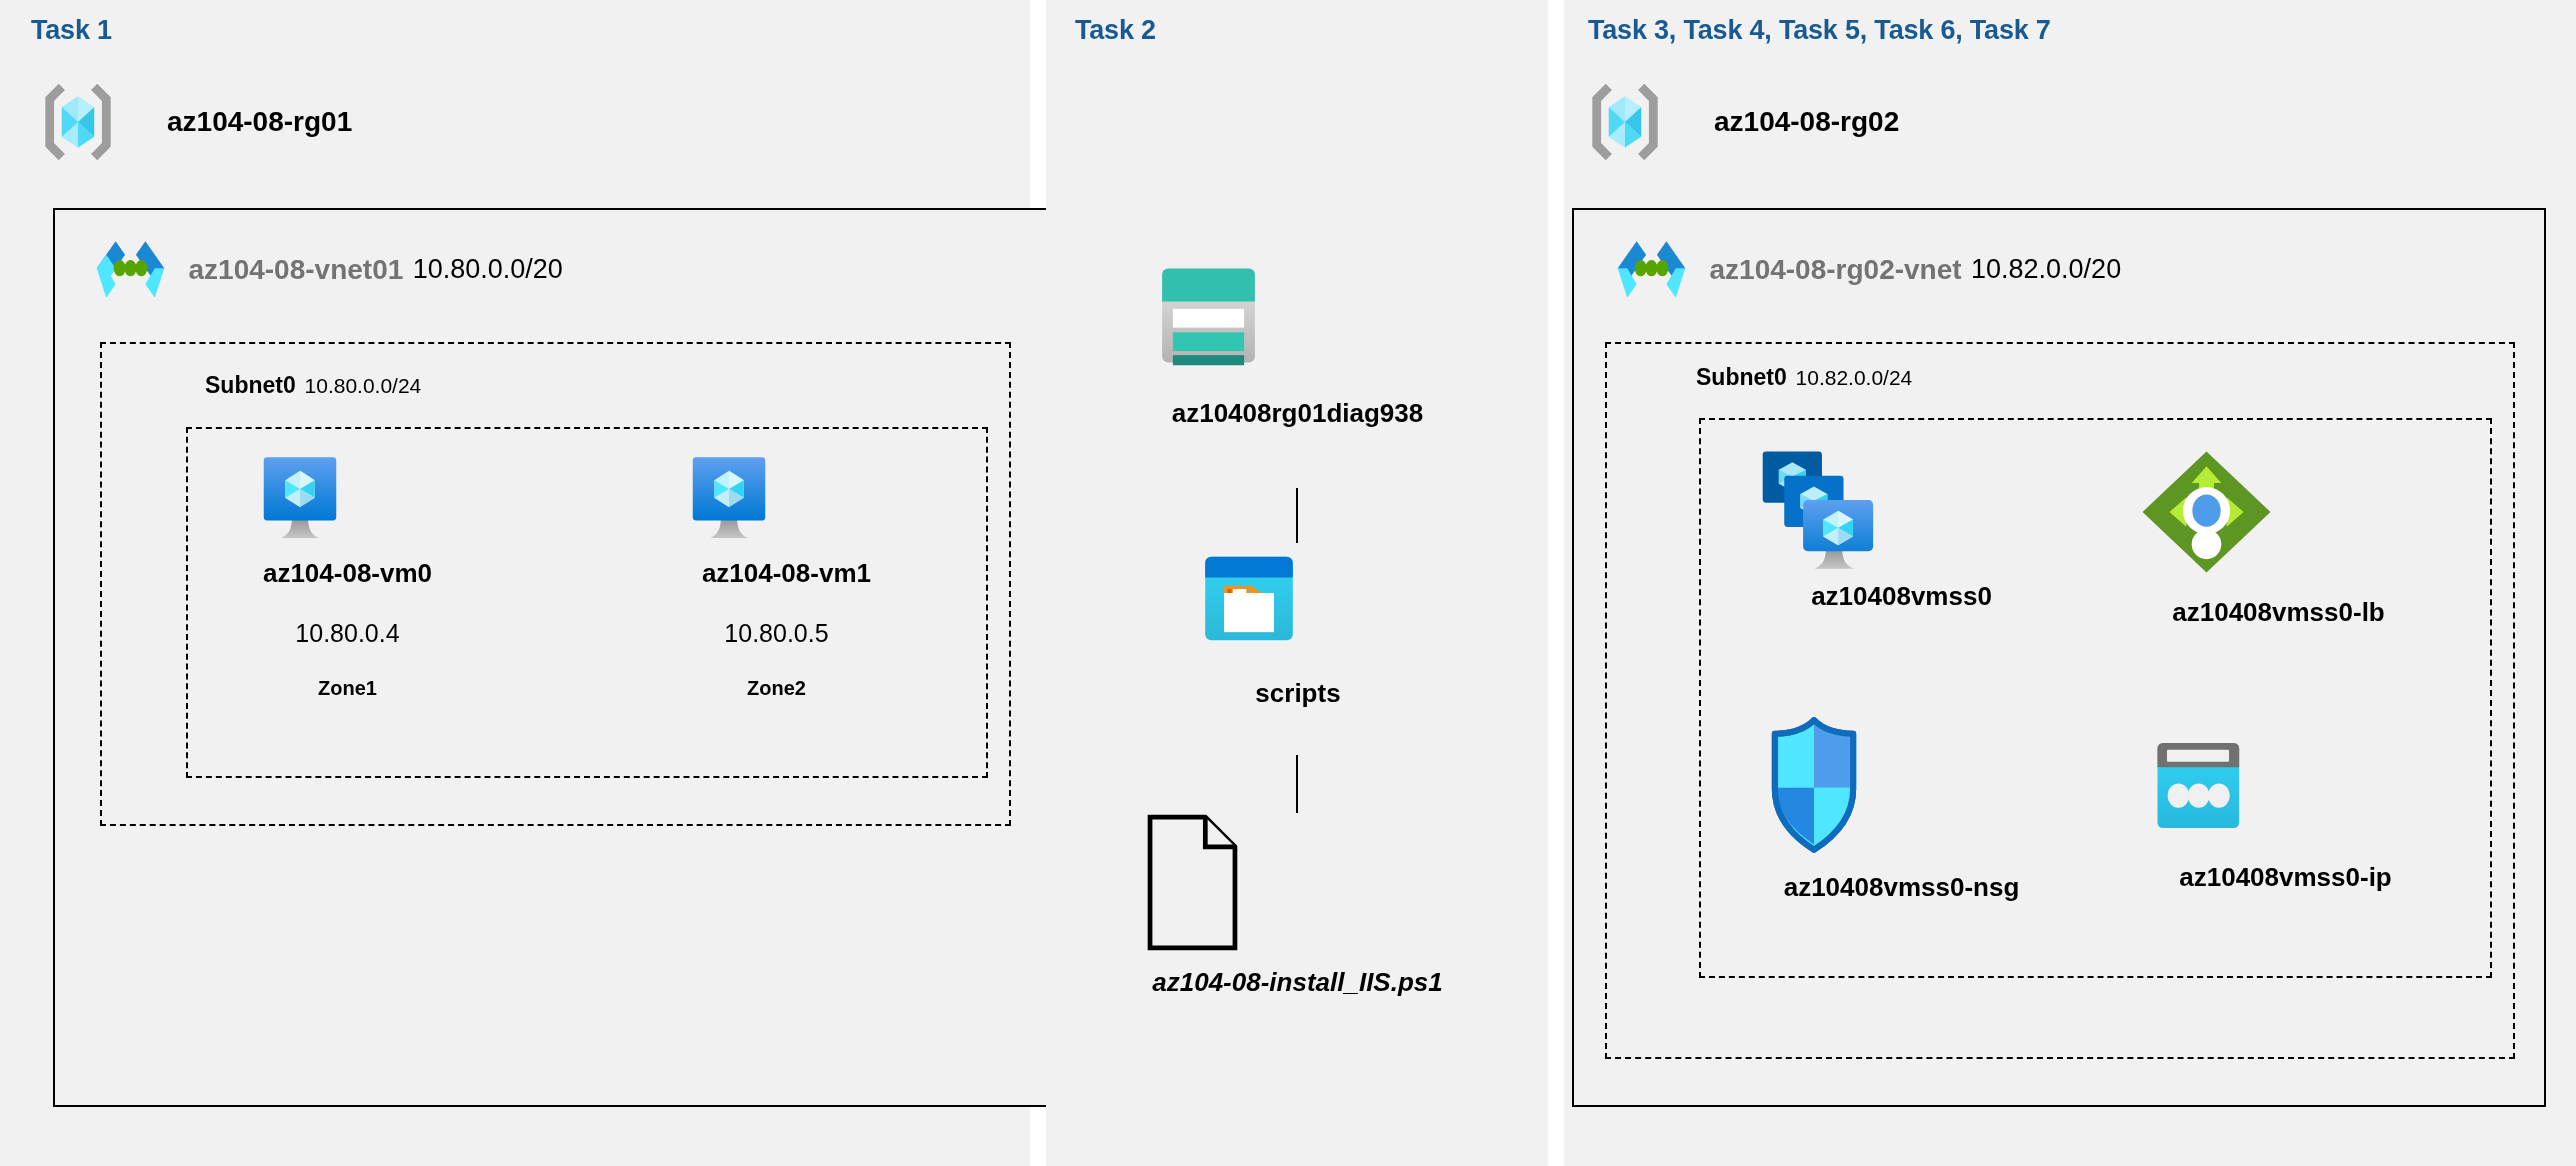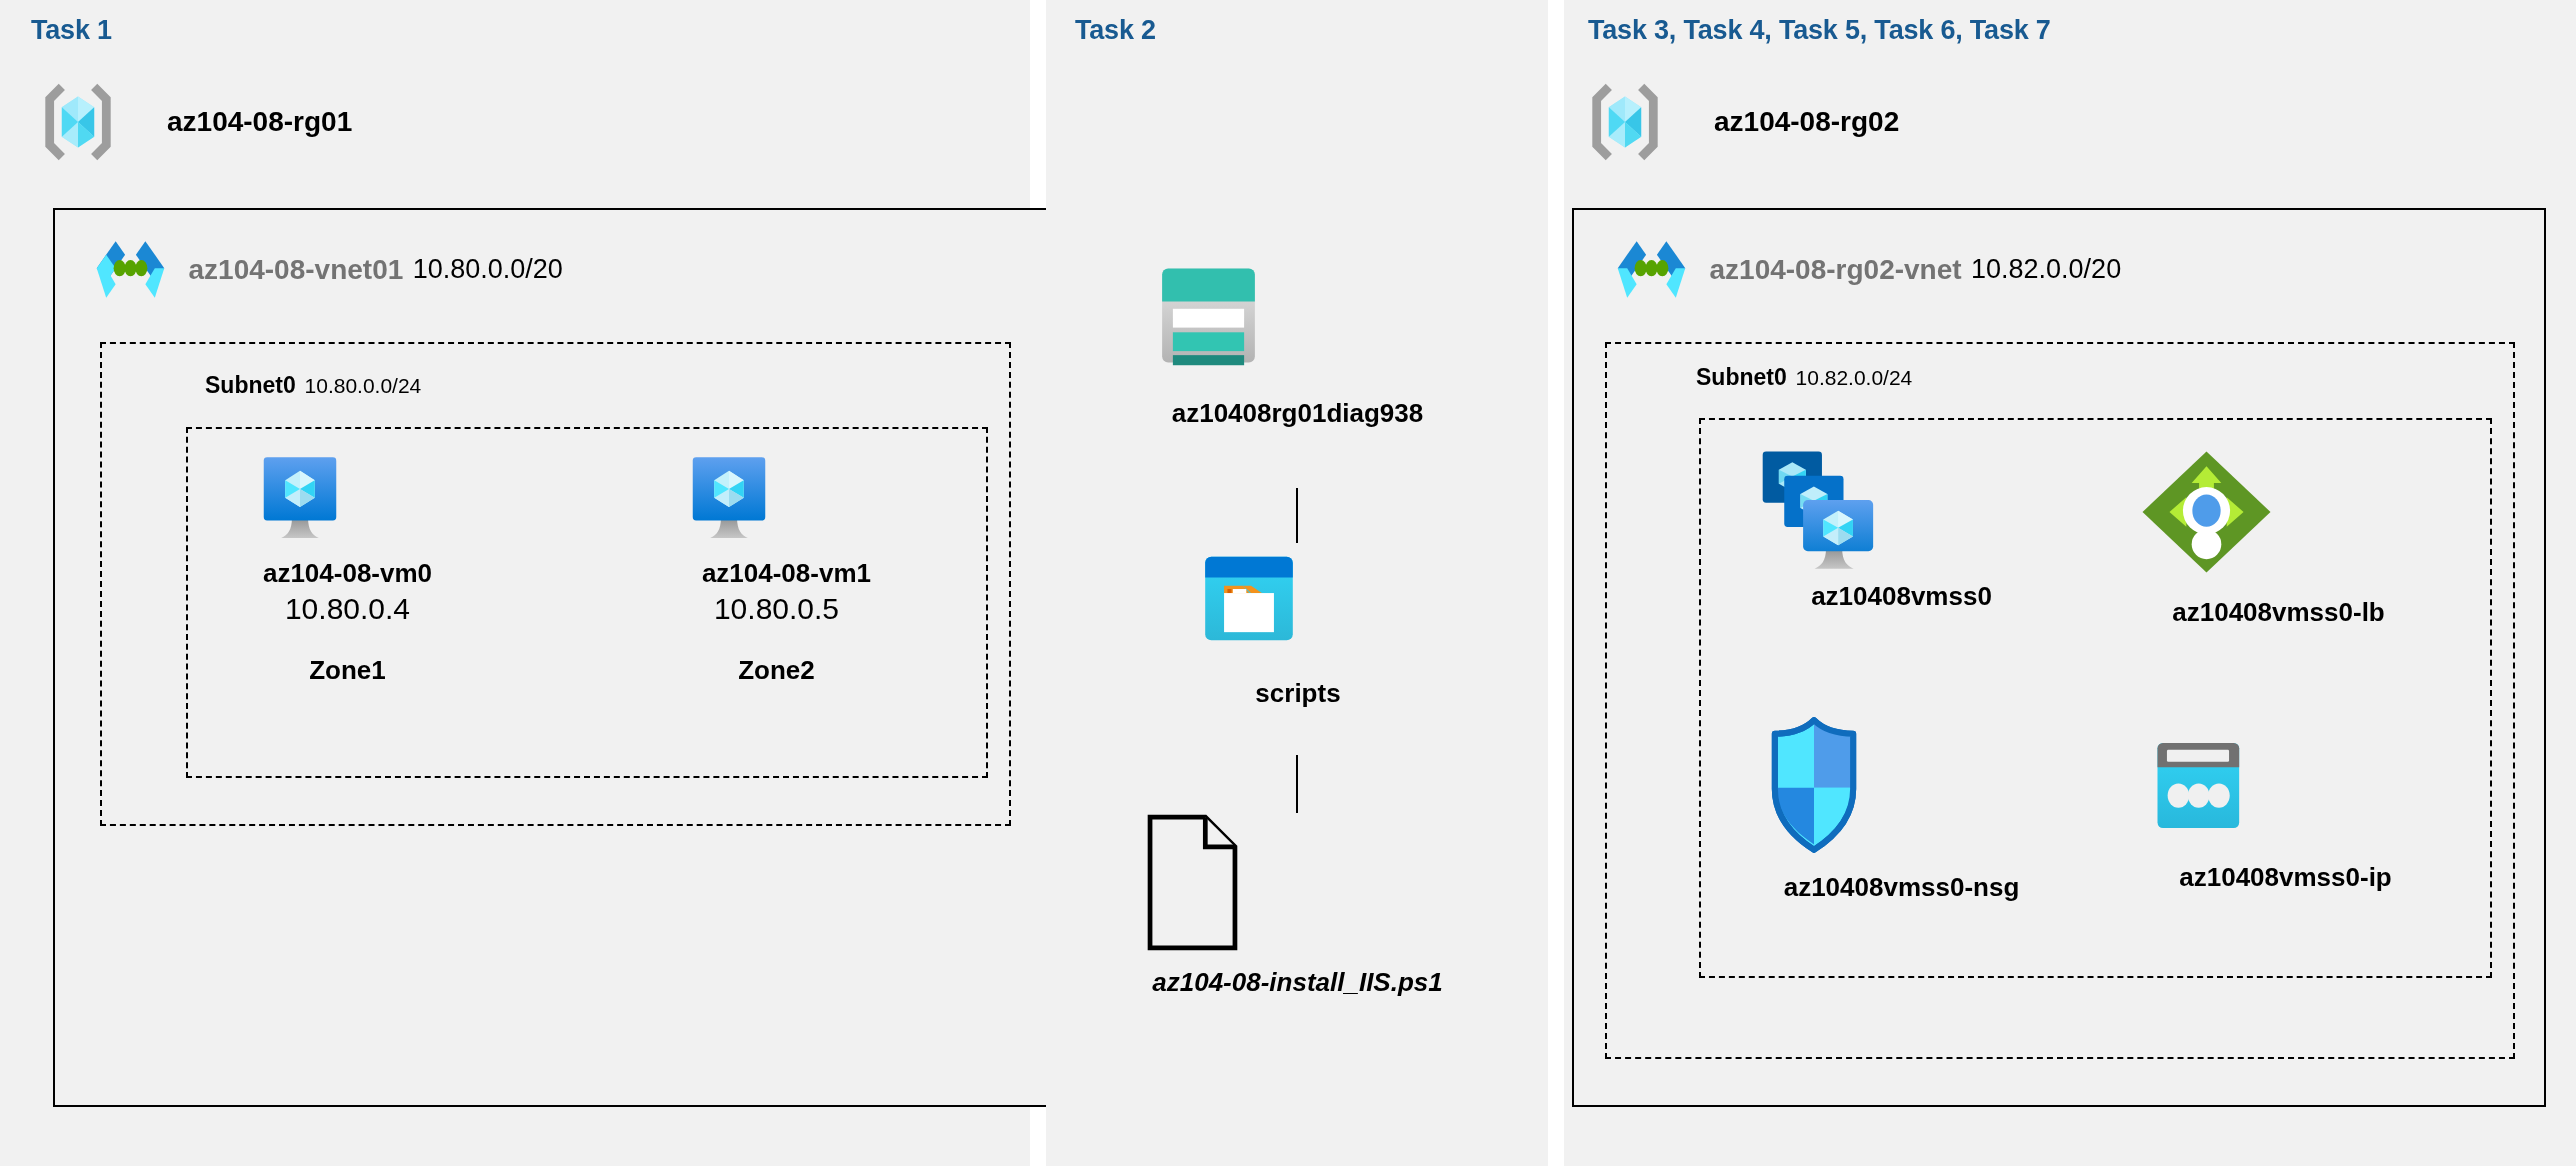--- a/index.html
+++ b/index.html
@@ -18,22 +18,22 @@
   .rg-row{position:absolute;display:flex;align-items:center;gap:42px;}
   .rg-label{font-size:28px;font-weight:bold;color:#000;margin-left:16px;white-space:nowrap;}
   .vnet-row{position:absolute;display:flex;align-items:center;}
   .vnet-name{font-size:28px;font-weight:bold;color:#737373;margin-left:17.5px;white-space:nowrap;}
   .vnet-cidr{font-size:27px;font-weight:normal;color:#000;margin-left:9.4px;white-space:nowrap;}
   .subnet-row{position:absolute;white-space:nowrap;}
   .subnet-name{font-size:23px;font-weight:bold;color:#000;}
   .subnet-cidr{font-size:21px;font-weight:normal;color:#000;margin-left:8.8px;}
   .node{position:absolute;text-align:center;}
   .node-label{font-size:26px;font-weight:bold;color:#000;white-space:nowrap;line-height:1.18;}
-  .node-sub{font-size:30px;font-weight:normal;color:#000;white-space:nowrap;line-height:1.3;}
-  .node-zone{font-size:26px;font-weight:bold;color:#000;white-space:nowrap;margin-top:27px;}
+  .node-sub{font-size:25px;font-weight:normal;color:#000;white-space:nowrap;line-height:1.3;margin-top:28px;}
+  .node-zone{font-size:20px;font-weight:bold;color:#000;white-space:nowrap;margin-top:27px;}
   .connector{position:absolute;width:2px;background:#000;}
   svg{display:block;overflow:visible;}
 </style>
 </head>
 <body>
 
 <div class="panel" style="left:0px;top:0px;width:1030px;height:1166px;"></div>
 
 <div class="task-title" style="left:31px;top:15px;">Task 1</div>
 

